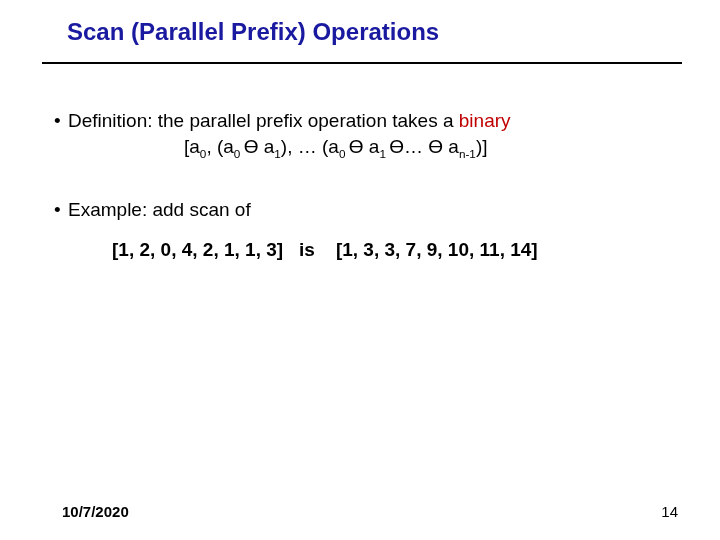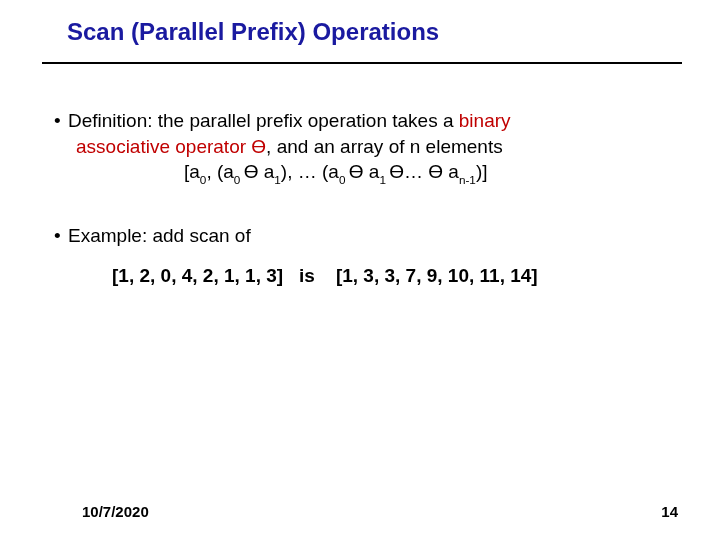--- a/index.html
+++ b/index.html
@@ -75,43 +75,40 @@
     padding-left: 58px;
     padding-top: 14px;
     font-weight: bold;
   }
   .footer-date {
     position: absolute;
     left: 62px;
     bottom: 20px;
     font-size: 15px;
     font-weight: bold;
-    margin-left: 20px;
   }
   .footer-page {
     position: absolute;
     right: 42px;
     bottom: 20px;
     font-size: 15px;
-    font-weight: bold;
   }
 </style>
 </head>
 <body>
 
 <div class="slide">
 
   <div class="title">Scan (Parallel Prefix) Operations</div>
   <div class="hr"></div>
 
   <div class="body">
 
     <div class="bullet">
       <span class="dot">•</span><span>Definition: the parallel prefix operation takes a </span><span class="red">binary</span>
-      <span class="indent1"><span class="red"><span>associative operator </span><span class="op">ϴ</span></span><span>, and an array of n elements</span></span>
       <span class="indent2"><span>[a</span><span class="sub">0</span><span>, (a</span><span class="sub">0 </span><span class="op">ϴ</span><span> a</span><span class="sub">1</span><span>), … (a</span><span class="sub">0 </span><span class="op">ϴ</span><span>  a</span><span class="sub">1 </span><span class="op">ϴ</span><span>…  </span><span class="op">ϴ</span><span> a</span><span class="sub">n-1</span><span>)]</span></span>
     </div>
 
     <div class="bullet">
       <span class="dot">•</span><span>Example: add scan of</span>
       <div class="example-row">
         <span>[1, 2, 0, 4, 2, 1, 1, 3]</span>&nbsp;&nbsp;&nbsp;<span>is</span>&nbsp;&nbsp;&nbsp;&nbsp;<span>[1, 3, 3, 7, 9, 10, 11, 14]</span>
       </div>
     </div>
 

